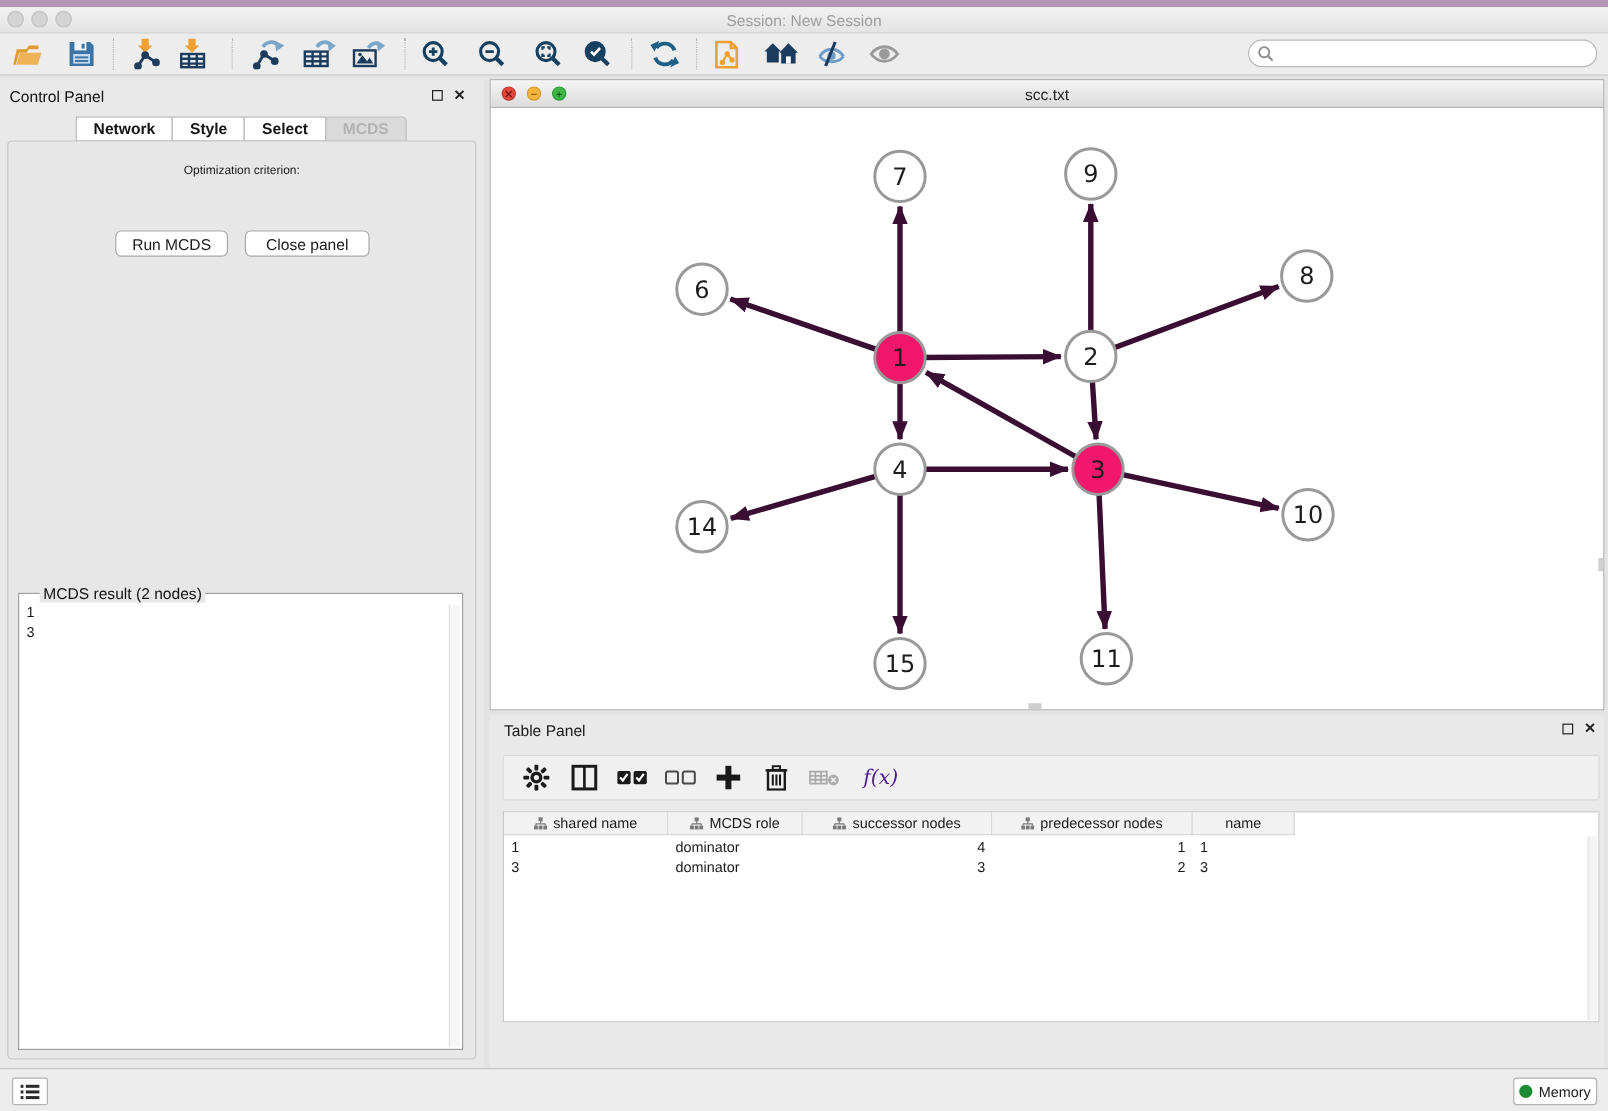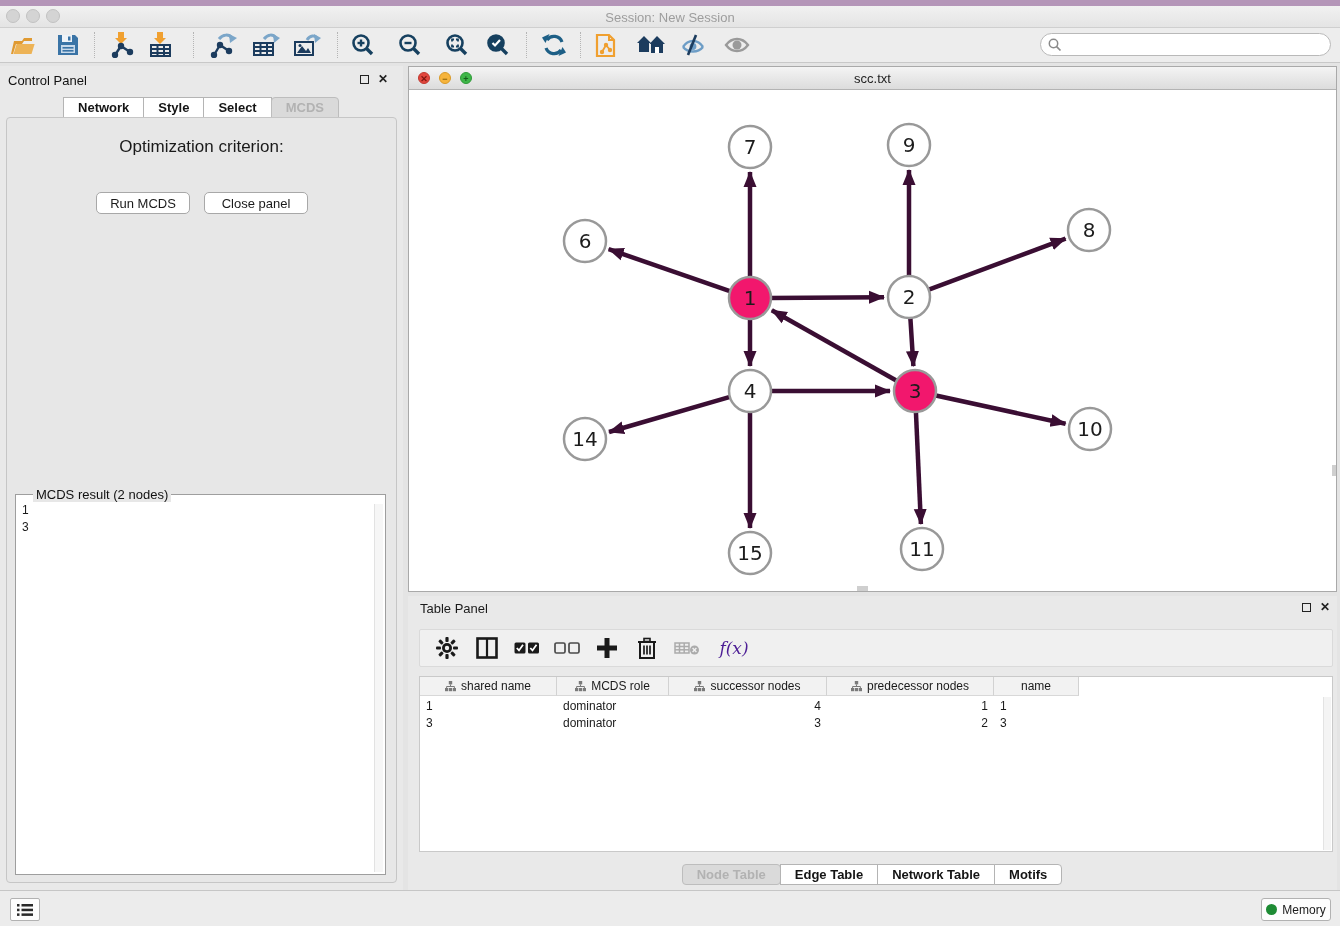--- a/index.html
+++ b/index.html
@@ -21,21 +21,21 @@
 
   
   #control-panel { left:0; top:66px; width:403px; height:824px; background:#e9e9e9; }
   #cp-title { left:8px; top:7px; font-size:13px; color:#111; }
   .mini-square { width:9px; height:9px; border:1.5px solid #222; }
   .mini-x { font-size:12px; font-weight:bold; color:#222; line-height:10px; }
   #cp-tabs { left:0; top:31px; width:403px; height:21px; display:flex; justify-content:center; }
   .cp-tab, .bt-tab { height:21px; border:1px solid #b4b4b4; background:#fff; font-size:13px; font-weight:600; display:flex; align-items:center; justify-content:center; padding:0 14px; margin-left:-1px; color:#141414; }
   .tab-active { background:#dadada; color:#b2b2b2; border-color:#bdbdbd; border-radius:4px 4px 0 0; }
   #cp-content { left:6px; top:51px; width:391px; height:766px; background:#e7e7e7; border:1px solid #c6c6c6; border-radius:4px; }
-  #opt-label { width:100%; text-align:center; top:19px; font-size:17px; }
+  #opt-label { width:100%; text-align:center; top:19px; font-size:10px; }
   #opt-select { left:38px; top:40px; width:309px; height:23px; background:#fff; border:1px solid #ababab; border-radius:5px; font-size:13px; display:flex; align-items:center; padding:0 24px 0 12px; }
   #opt-stepper { right:6px; top:3px; }
   .cp-btn { top:74px; height:22px; background:#fff; border:1px solid #a8a8a8; border-radius:5px; font-size:13px; font-weight:400; display:flex; align-items:center; justify-content:center; }
   #run-btn { left:89px; width:94px; }
   #close-btn { left:197px; width:104px; }
 
   #result-box { left:8px; top:376px; width:371px; height:381px; border:1px solid #9e9e9e; background:#fff; }
   #result-legend { top:-8px; left:5px; background:#e7e7e7; padding:0 3px; font-size:13px; color:#111;margin-left:12px; }
   #result-lines { left:6px; top:7px; font-size:12px; line-height:17px; white-space:pre; font-family:"Liberation Sans",sans-serif; }
   #result-scroll { right:2px; top:9px; bottom:2px; width:9px; background:#f6f6f6; border-left:1px solid #e2e2e2; }
@@ -489,26 +489,20 @@
           <div class="td" style="width: 137px; justify-content: flex-start;">3</div>
           <div class="td" style="width: 112px; justify-content: flex-start;">dominator</div>
           <div class="td" style="width: 158px; justify-content: flex-end;">3</div>
           <div class="td" style="width: 167px; justify-content: flex-end;">2</div>
           <div class="td" style="width: 85px; justify-content: flex-start;">3</div>
         </div>
       </div>
     <div id="tp-scroll" class="abs"></div>
   </div>
 
-  <div id="bottom-tabs" class="abs">
-      <div class="bt-tab tab-active">Node Table</div>
-      <div class="bt-tab">Edge Table</div>
-      <div class="bt-tab">Network Table</div>
-      <div class="bt-tab">Motifs</div>
-    </div>
 </div>
 
 <div id="status-bar" class="abs">
   <div id="list-btn" class="abs">
     <svg width="16" height="14" viewBox="0 0 16 14">
         <g fill="#2a2a2a">
           <rect x="0" y="1" width="2.5" height="2.5"></rect>
           <rect x="4.5" y="1" width="11.5" height="2.5"></rect>
           <rect x="0" y="5.7" width="2.5" height="2.5"></rect>
           <rect x="4.5" y="5.7" width="11.5" height="2.5"></rect>

